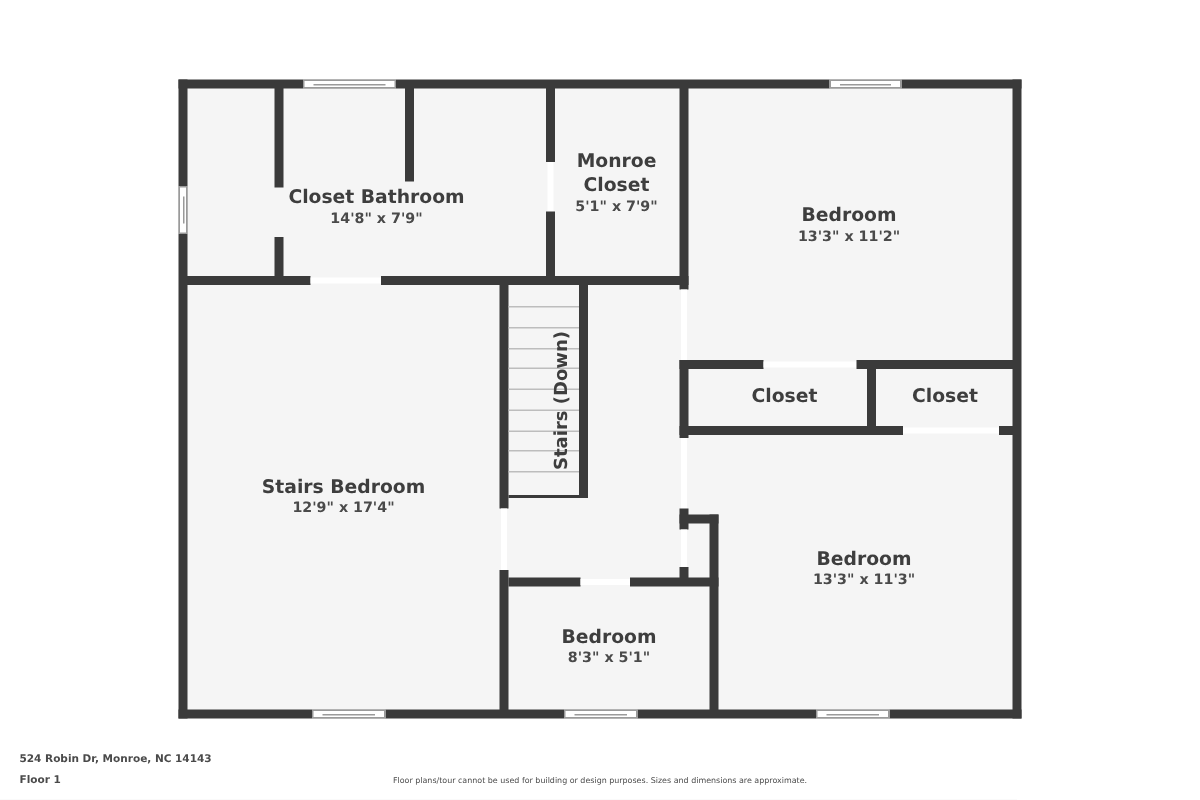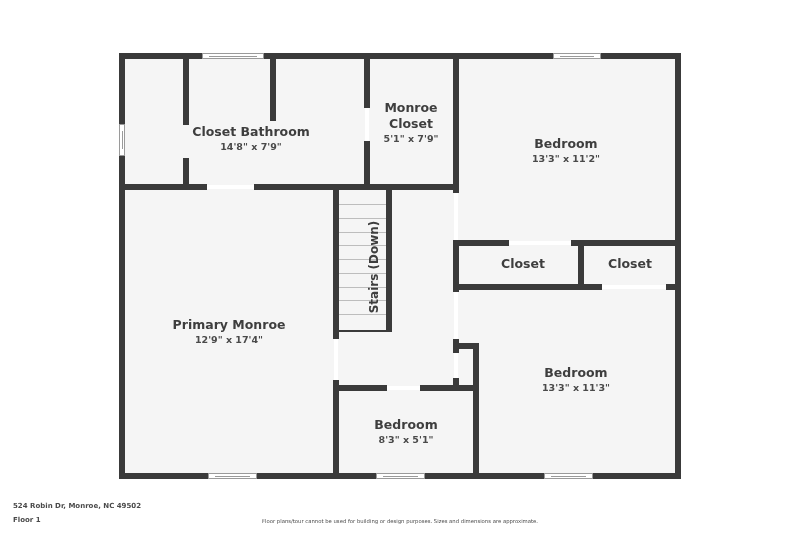--- a/index.html
+++ b/index.html
@@ -101,29 +101,29 @@
     <span class="name">Bedroom</span>
     <span class="dims">13'3" x 11'2"</span>
   </div>
   <div class="label" style="left:523px;top:264px;">
     <span class="name">Closet</span>
   </div>
   <div class="label" style="left:630px;top:264px;">
     <span class="name">Closet</span>
   </div>
   <div class="label" style="left:229px;top:331px;">
-    <span class="name">Primary Monroe</span>
+    <span class="name">Stairs Bedroom</span>
     <span class="dims">12'9" x 17'4"</span>
   </div>
   <div class="stairs-label">Stairs (Down)</div>
   <div class="label" style="left:576px;top:379px;">
     <span class="name">Bedroom</span>
     <span class="dims">13'3" x 11'3"</span>
   </div>
   <div class="label" style="left:406px;top:431px;">
     <span class="name">Bedroom</span>
     <span class="dims">8'3" x 5'1"</span>
   </div>
 
-  <div class="footer-left" style="top:502px;">524 Robin Dr, Monroe, NC 49502</div>
+  <div class="footer-left" style="top:502px;">524 Robin Dr, Monroe, NC 14143</div>
   <div class="footer-left" style="top:516px;">Floor 1</div>
   <div class="footer-note">Floor plans/tour cannot be used for building or design purposes. Sizes and dimensions are approximate.</div>
 </div>
 
 </body></html>

